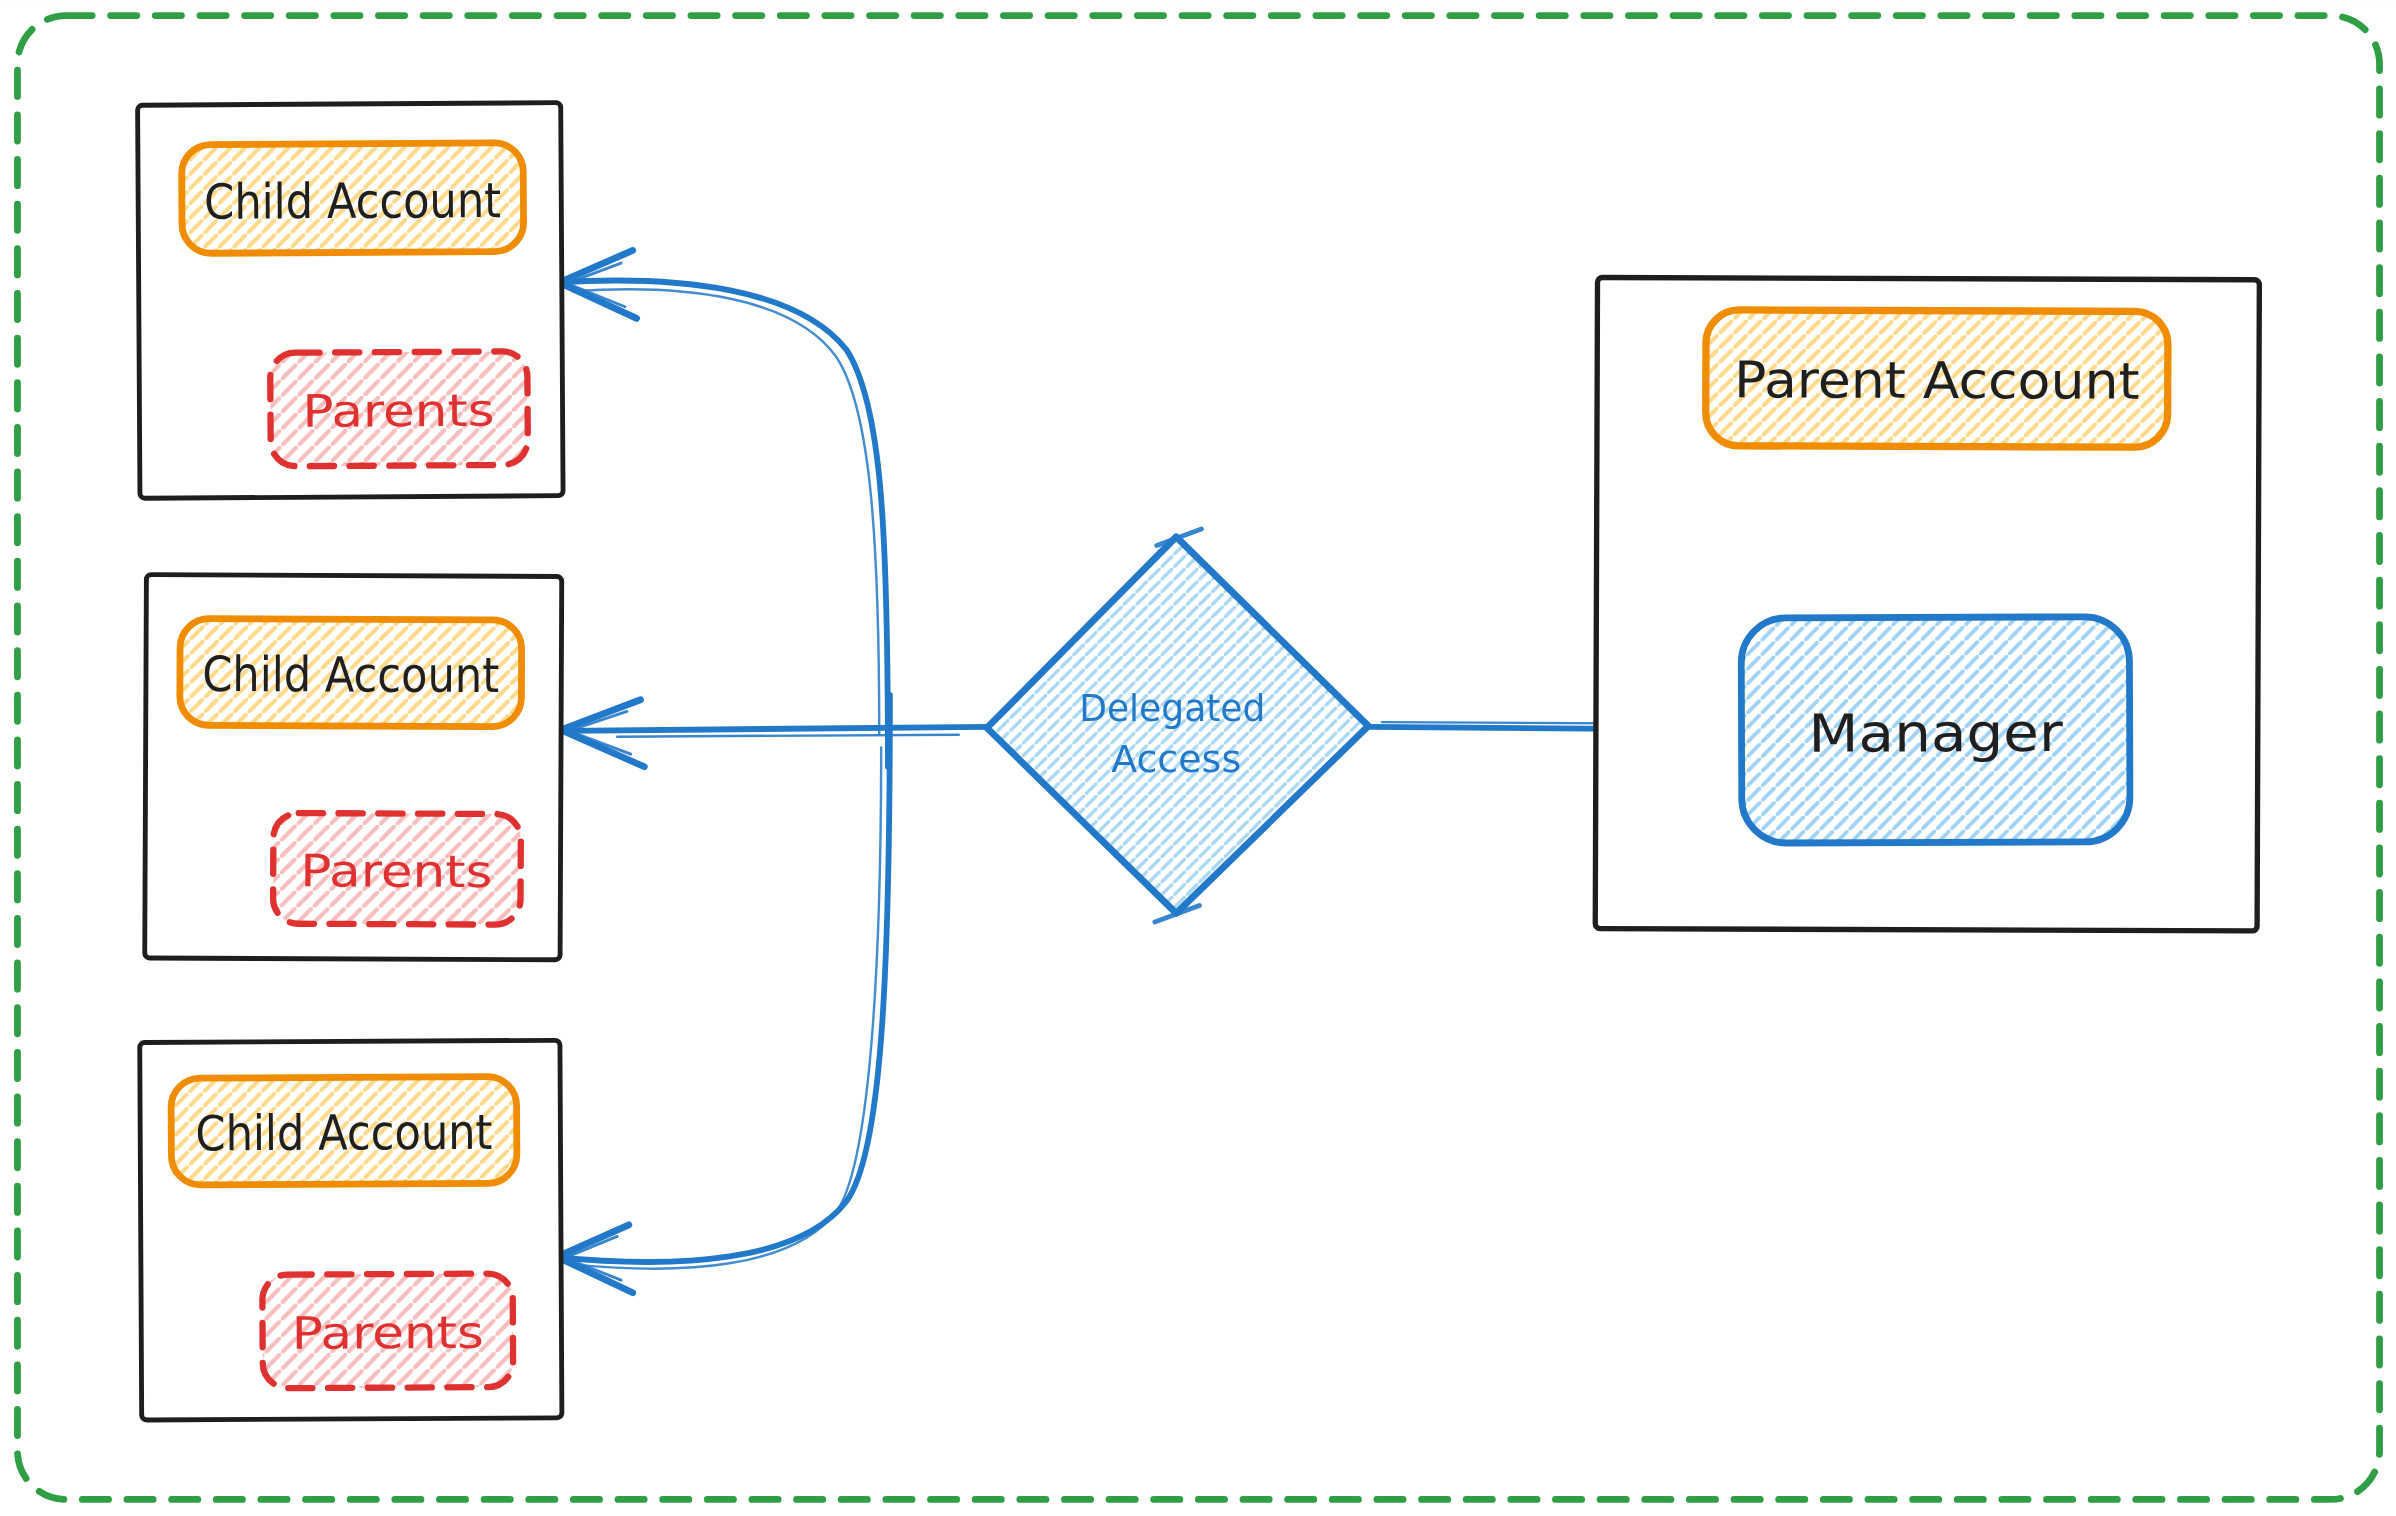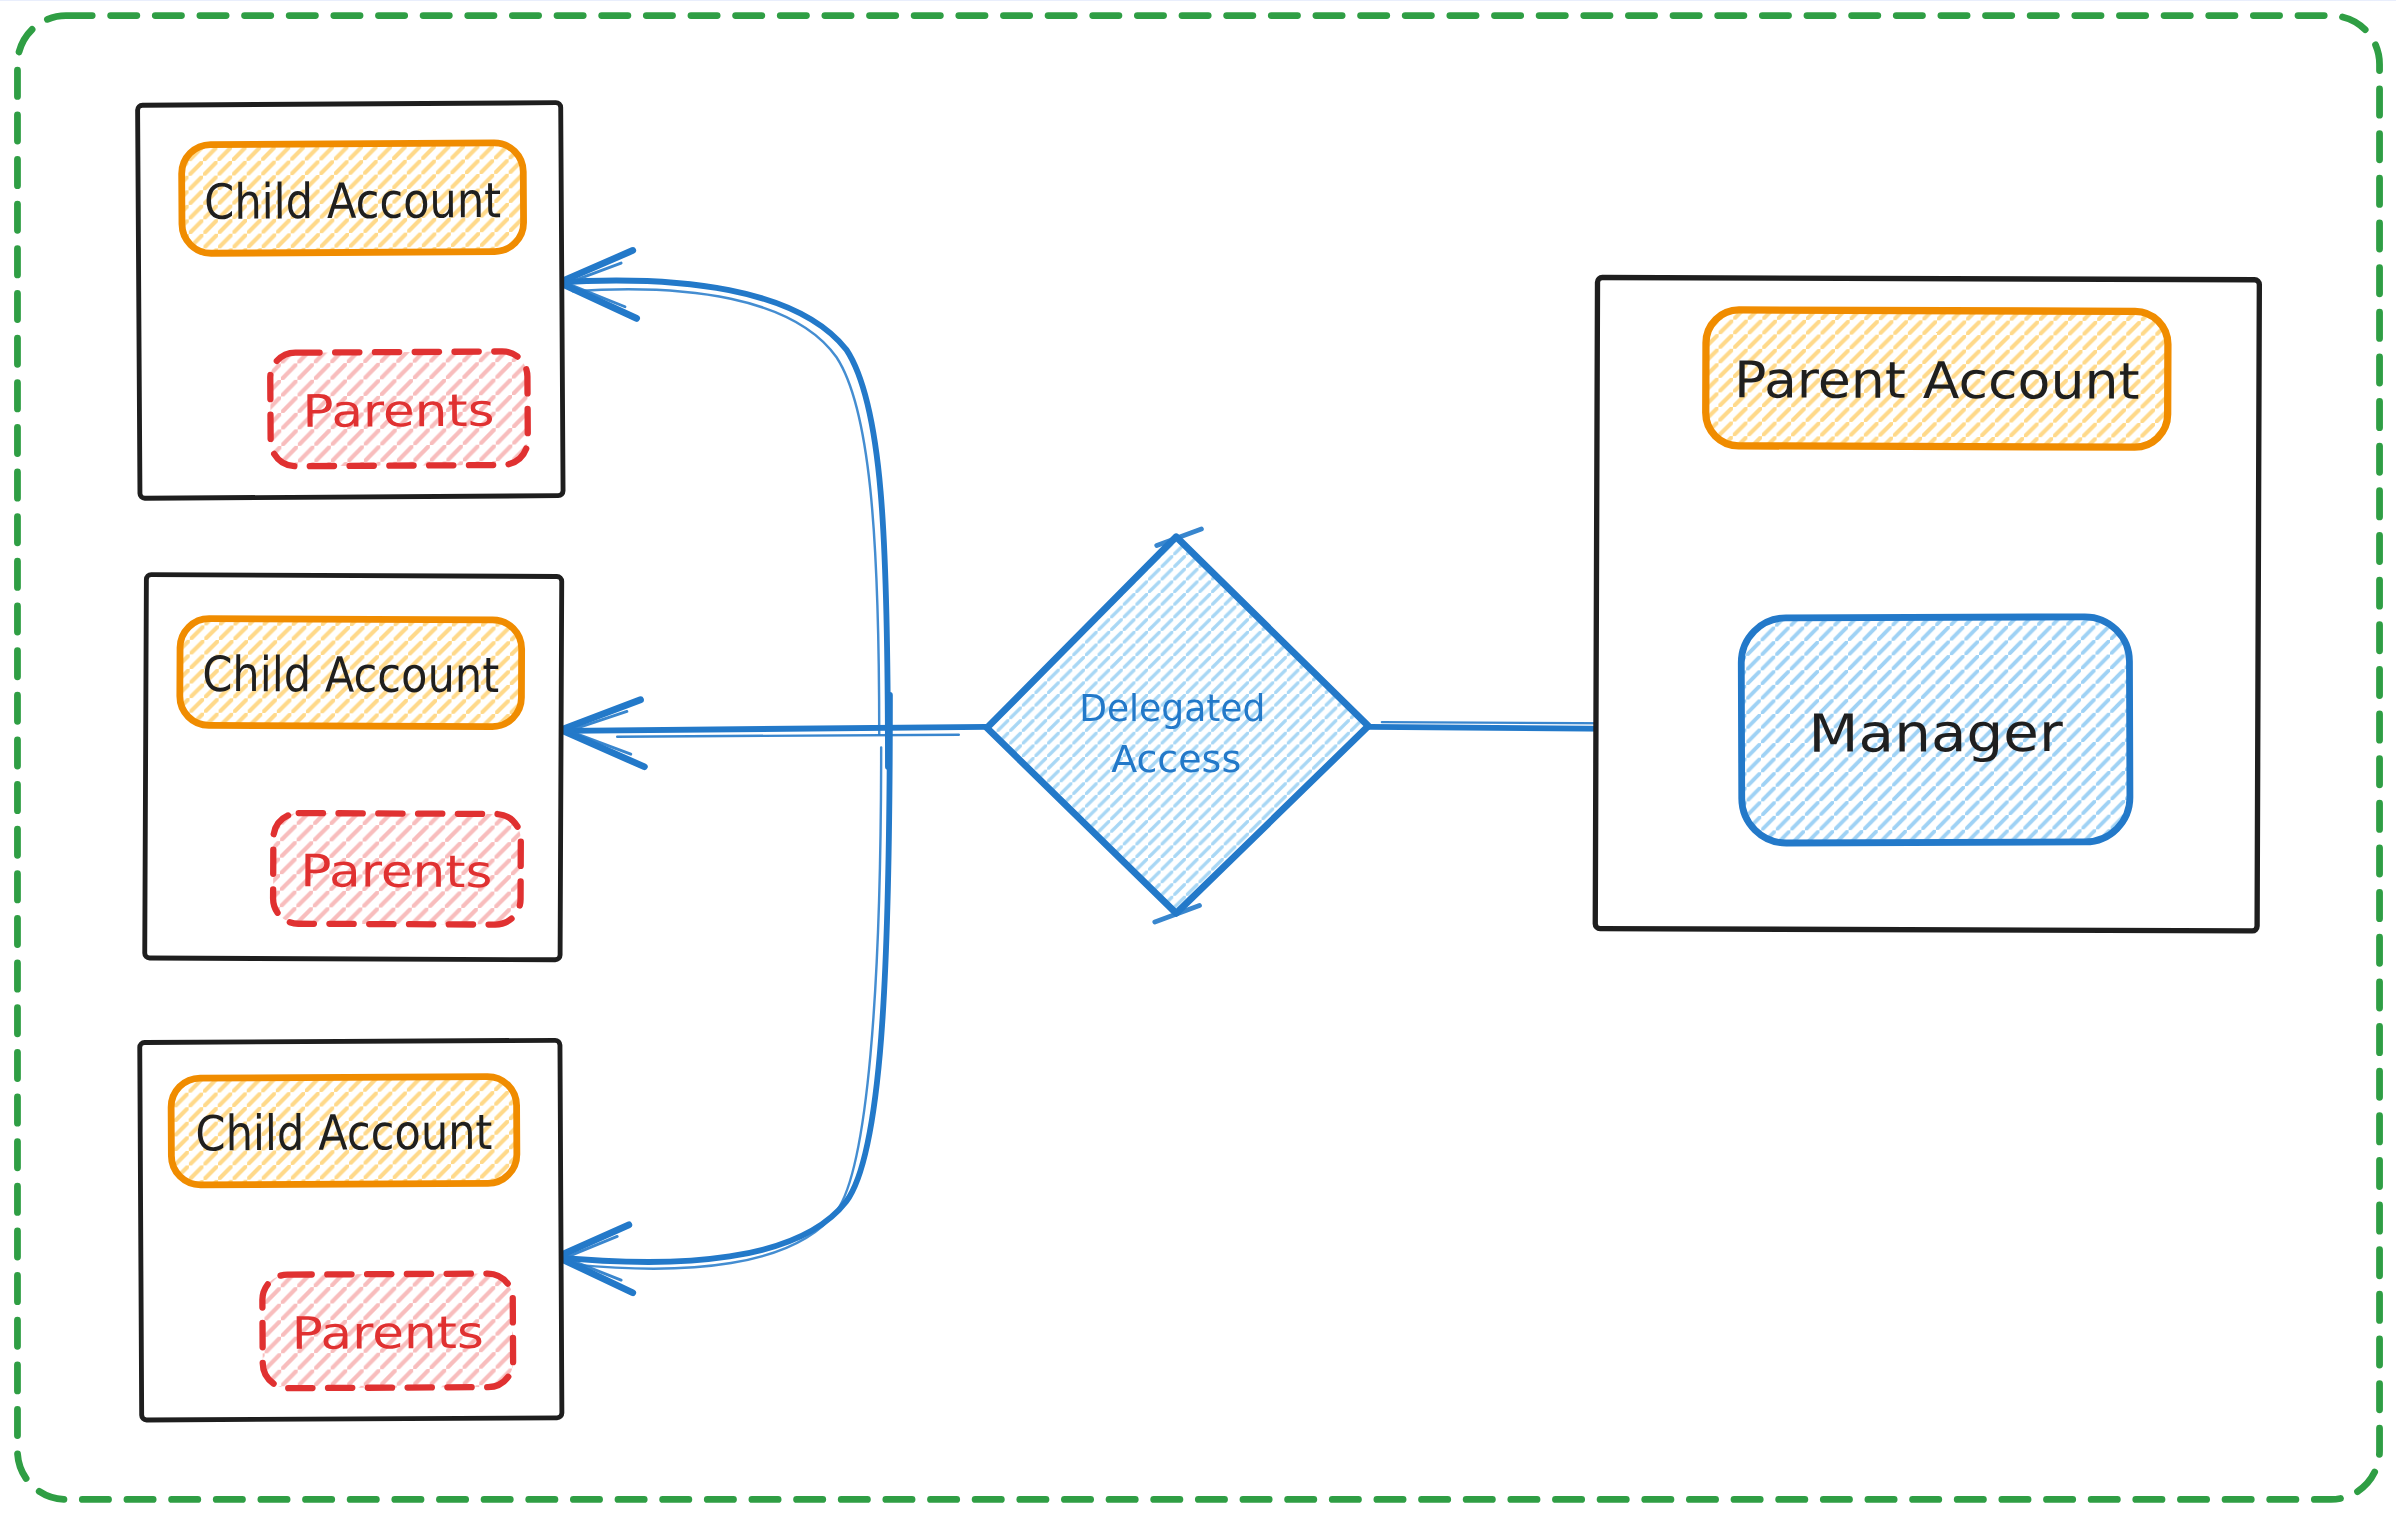--- a/index.html
+++ b/index.html
@@ -4,21 +4,21 @@
 <style>
   html, body {
     margin: 0;
     padding: 0;
     background: #ffffff;
   }
   .stage {
     width: 2397px;
     height: 1517px;
     position: relative;
-    background: #1d4ed8;
+    background: #e5e5e5;
     overflow: hidden;
   }
   svg { display: block; }
   text {
     font-family: "DejaVu Sans", "Liberation Sans", sans-serif;
     user-select: none;
   }
   .hand {
     font-weight: 500;
   }

